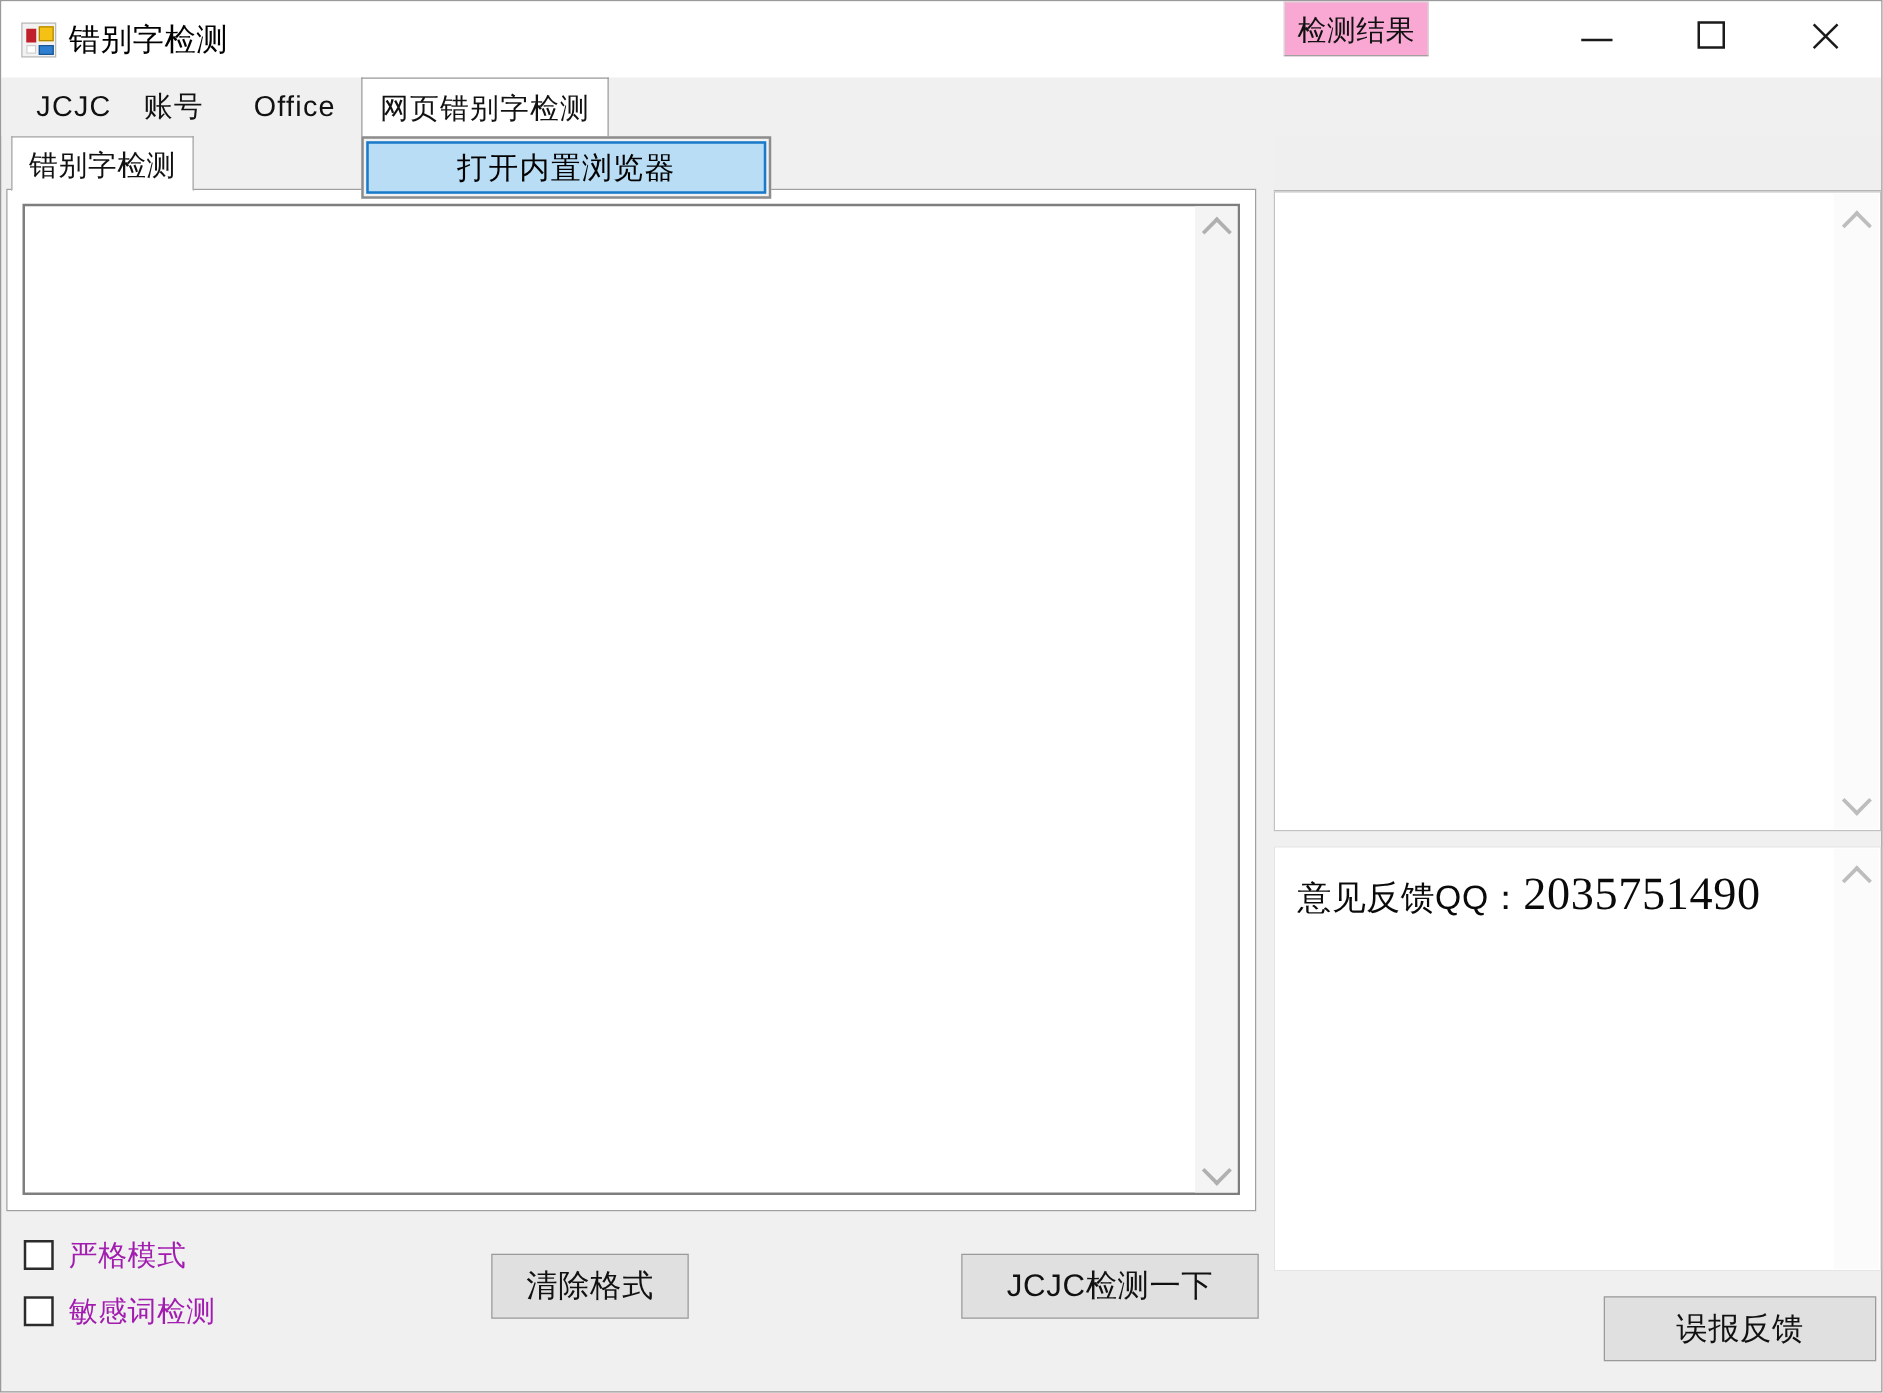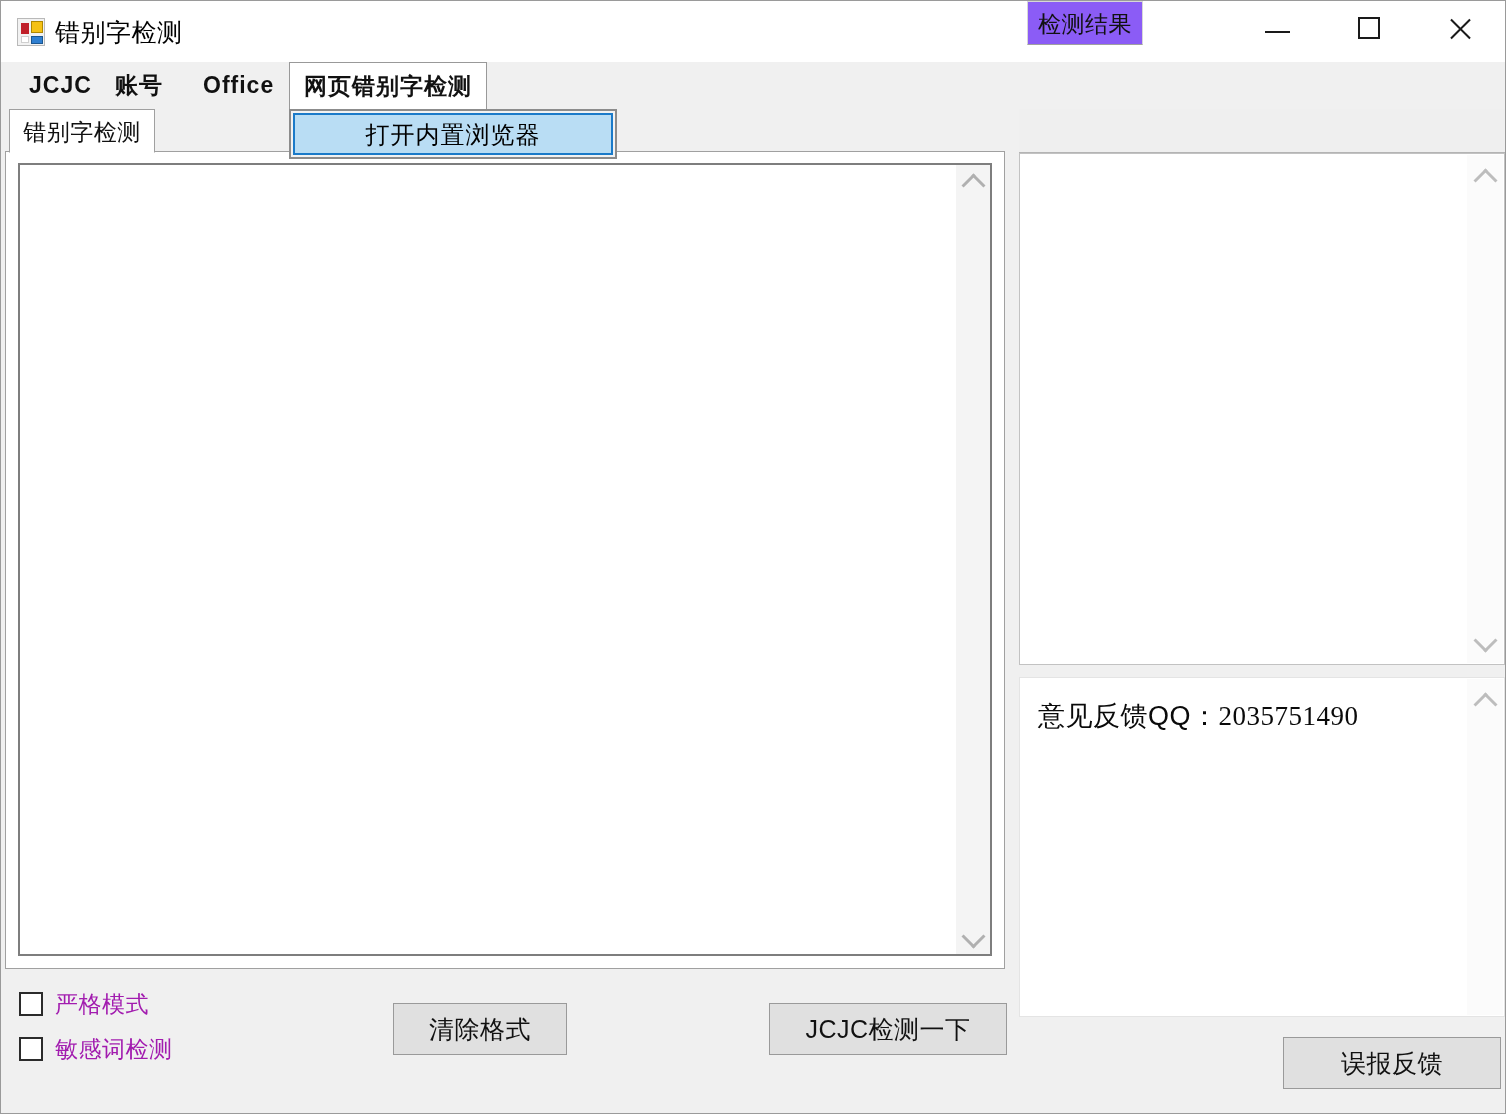--- a/index.html
+++ b/index.html
@@ -101,21 +101,20 @@
   .glyph-close:before { transform: rotate(45deg); }
   .glyph-close:after  { transform: rotate(-45deg); }
 
   
   .menubar {
     position: absolute;
     left: 0; top: 61px;
     width: 1504px;
     height: 47px;
     background: #f0f0f0;
-    font-weight: bold;
   }
   .menu-item {
     position: absolute;
     top: 0;
     height: 47px;
     line-height: 47px;
     font-size: 23px;
     color: #111111;
     padding: 0 14px;
     white-space: nowrap;
@@ -179,21 +178,21 @@
     white-space: nowrap;
     letter-spacing: 0.5px;
   }
   .tab.selected {
     background: #ffffff;
     border: 1px solid #a0a0a0;
     border-bottom: 1px solid #ffffff;
     z-index: 6;
   }
   .tab.unselected {
-    background: #8b5cf6;
+    background: #f9a8d4;
     border: 1px solid #d7d7d7;
     border-bottom: 1px solid #a0a0a0;
     z-index: 3;
   }
   .tab-left-0 { left: 4px; width: 146px; }
 
   .left-tabpanel {
     position: absolute;
     left: 4px; top: 150px;
     width: 1000px;
@@ -273,21 +272,21 @@
     box-sizing: border-box;
     font-size: 25px;
     color: #111111;
     text-align: center;
     white-space: nowrap;
     font-family: "Liberation Sans", "DejaVu Sans", sans-serif;
     padding: 0;
     letter-spacing: 0.5px;
     cursor: default;
   }
-  .btn-clearfmt { left: 392px;  top: 1002px; width: 174px; height: 52px; line-height: 50px; }
+  .btn-clearfmt { left: 392px;  top: 1002px; width: 158px; height: 52px; line-height: 50px; }
   .btn-clear    { left: 562px;  top: 1002px; width: 192px; height: 52px; line-height: 50px; }
   .btn-detect   { left: 768px;  top: 1002px; width: 238px; height: 52px; line-height: 50px; }
   .btn-report   { left: 1282px; top: 1036px; width: 218px; height: 52px; line-height: 50px; }
   .tab-right-0 { left: 1026px; width: 116px; }
   .tab-right-1 { left: 1144px; width: 186px; }
   .right-tabstrip-bg {
     position: absolute;
     left: 1018px; top: 108px;
     width: 486px;
     height: 44px;
@@ -318,21 +317,21 @@
     position: absolute;
     left: 18px; top: 18px;
     font-size: 27px;
     line-height: 40px;
     color: #0a0a0a;
     white-space: nowrap;
     letter-spacing: 0.5px;
   }
   .feedback-text .qq-num {
     font-family: "Liberation Serif", "DejaVu Serif", serif;
-    font-size: 27px;
+    font-size: 37px;
   }
   .feedback-text .qq-lbl {
     font-weight: normal;
   }
 
   .vscroll-light {
     position: absolute;
     top: 1px; right: 1px;
     width: 36px;
     bottom: 1px;

